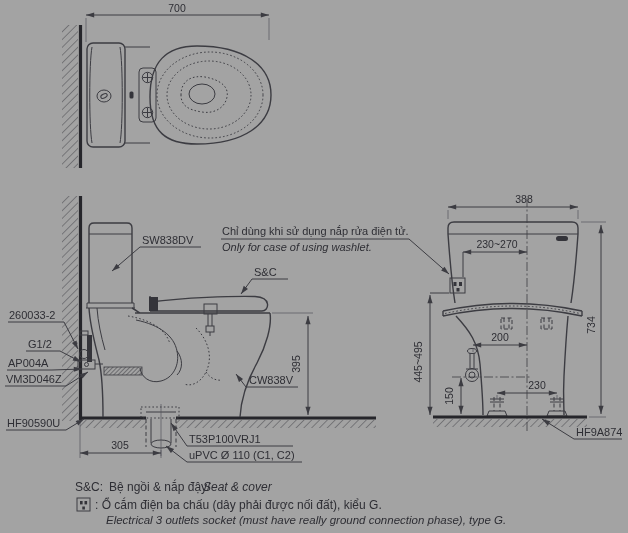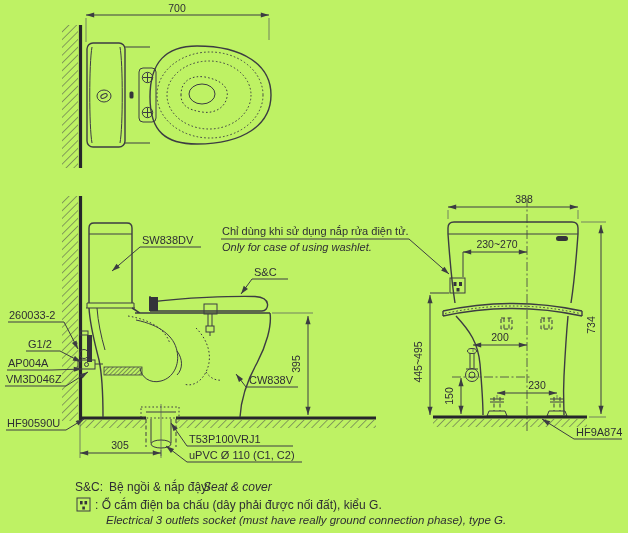--- a/index.html
+++ b/index.html
@@ -1,16 +1,16 @@
 <!DOCTYPE html>
 <html><head>
 <meta charset="utf-8">
 <style>
   html,body{margin:0;padding:0;background:#fff;}
-  .canvas{position:relative;width:628px;height:533px;background:#bef264;overflow:hidden;
+  .canvas{position:relative;width:628px;height:533px;background:#a3a3a3;overflow:hidden;
           font-family:"Liberation Sans",sans-serif;}
   svg{position:absolute;left:0;top:0;}
   .ln{fill:none;stroke:#3c3c42;stroke-width:1;}
   .ln2{fill:none;stroke:#3c3c42;stroke-width:1.4;}
   .thn{fill:none;stroke:#55555c;stroke-width:0.7;}
   .thk{fill:none;stroke:#26262b;stroke-width:3.2;}
   .dot{fill:none;stroke:#3c3c42;stroke-width:1;stroke-dasharray:1.6,2.2;}
   .dsh{fill:none;stroke:#3c3c42;stroke-width:1;stroke-dasharray:4,2.5;}
   .cl{fill:none;stroke:#3c3c42;stroke-width:0.8;stroke-dasharray:9,2.5,2,2.5;}
   .fl{fill:#34343a;stroke:none;}

